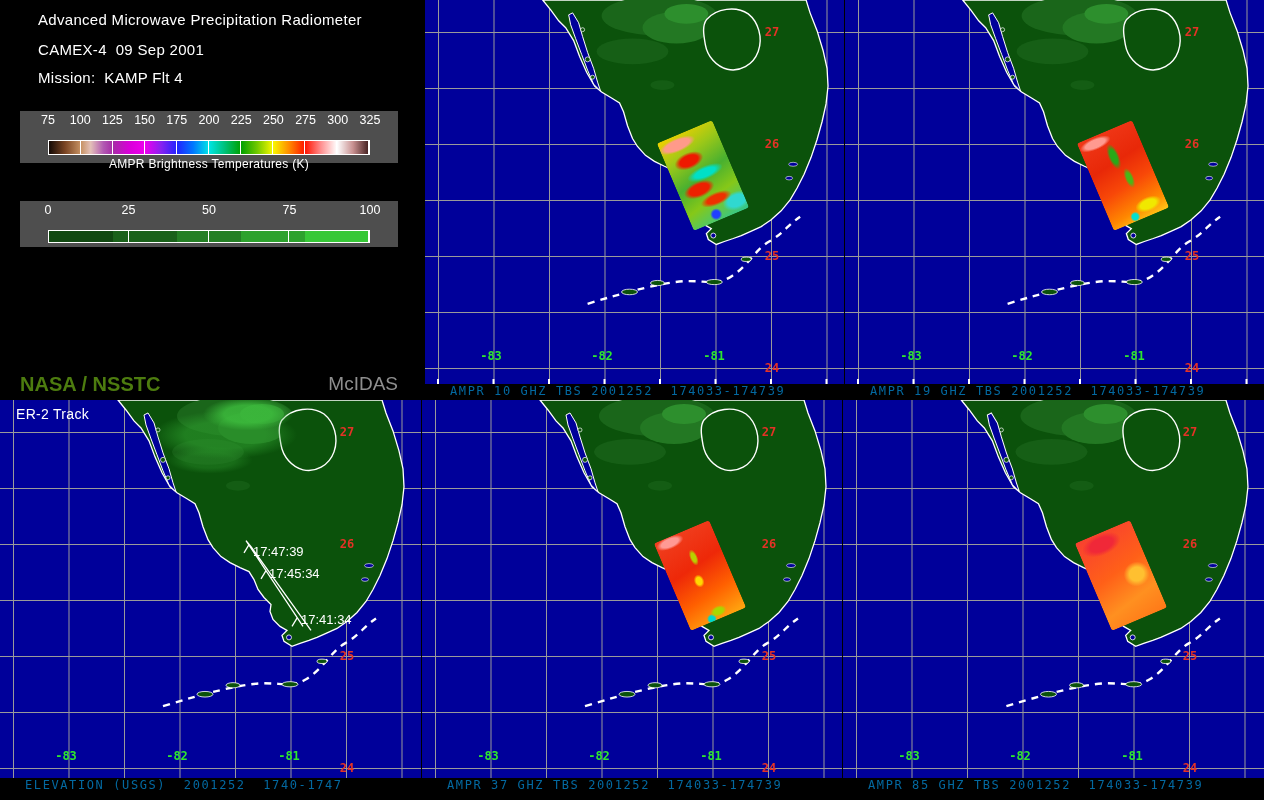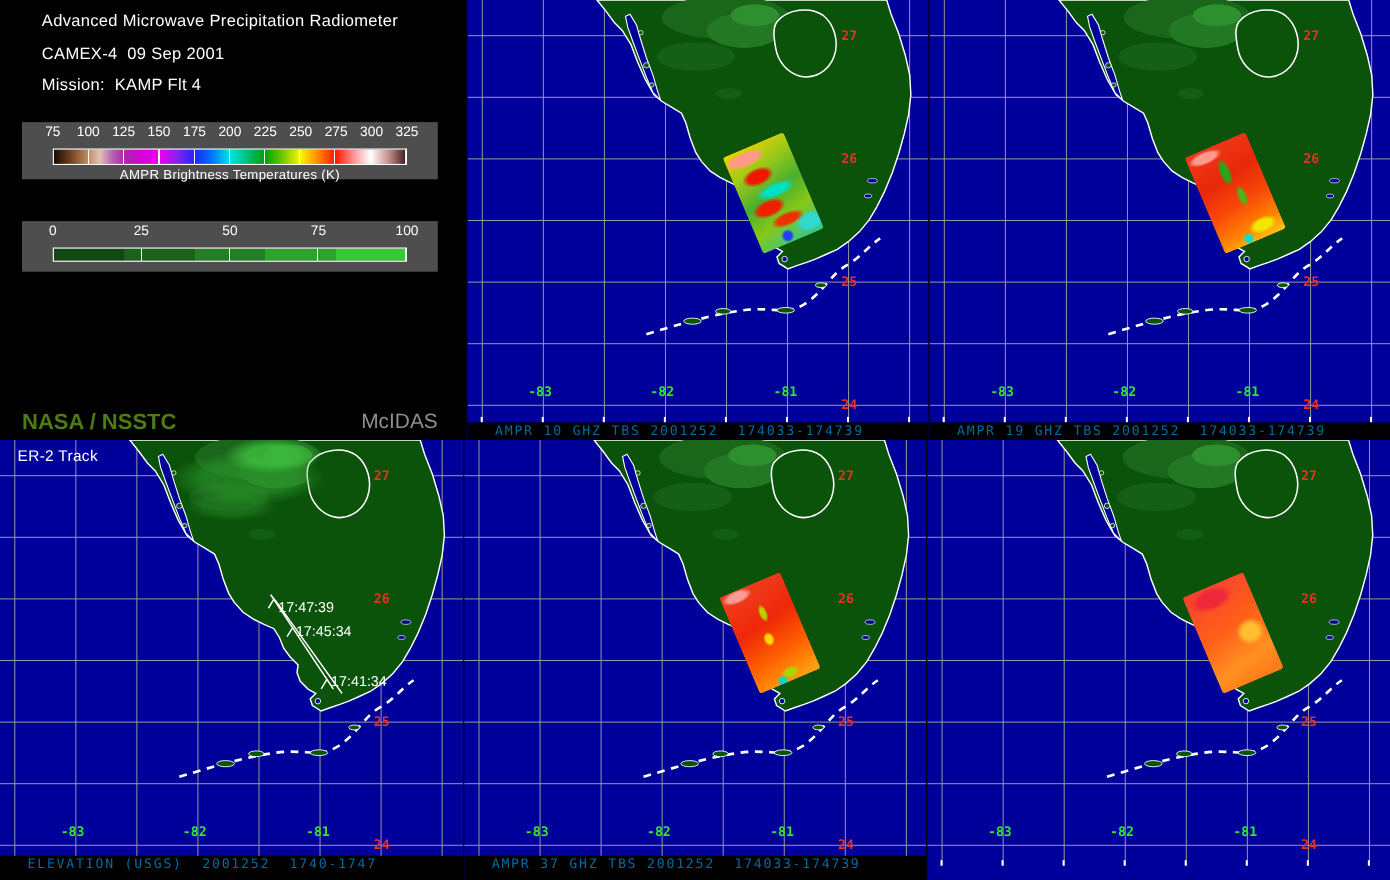--- a/index.html
+++ b/index.html
@@ -5,21 +5,21 @@
   html,body{margin:0;padding:0;background:#000;}
   #root{position:relative;width:1264px;height:800px;background:#000;overflow:hidden;
         font-family:"Liberation Sans",sans-serif;}
 
   
   .info{position:absolute;left:0;top:0;width:424px;height:399px;background:#000;color:#fff;}
   .info .tline{position:absolute;left:38px;white-space:pre;font-size:15px;letter-spacing:.3px;}
   .t1{top:11px;} .t2{top:41px;} .t3{top:69px;}
   .cbar{position:absolute;left:20px;width:378px;background:#4e4e4e;color:#fff;}
   #cb1{top:111px;height:52px;} #cb2{top:201px;height:46px;}
-  .ticksrow{position:relative;margin:1px 28px 0 28px;height:23px;font-size:12.5px;}
+  .ticksrow{position:relative;margin:1px 28px 0 28px;height:28px;font-size:12.5px;}
   .ticksrow span{position:absolute;top:1px;transform:translateX(-50%);white-space:nowrap;}
   .bar{position:relative;margin:0 28px;border:1px solid #fff;}
   .bar-tb{height:13px;
     background:linear-gradient(to right,
       #140a06 0%, #7a4423 5%, #c79263 10%, #e3c0b8 13%, #b25ab2 17%, #a62ca6 20%,
       #d800d8 25%, #ee00ee 30%, #8822f0 35%, #2222ff 40%, #0077ff 45%, #00e5e5 50%,
       #00c078 55%, #00a000 60%, #70c800 65%, #f8f800 70%, #ff8c00 75%, #ff1400 80%,
       #ff9090 85%, #ffffff 90%, #c89090 95%, #401c1c 100%);}
   .bar-tb::after{content:"";position:absolute;inset:0;
     background:repeating-linear-gradient(to right,
@@ -395,15 +395,16 @@
     <div class="lat lat1">26</div>
     <div class="lat lat2">25</div>
     <div class="lat lat3">24</div>
     <div class="lon lon0">-83</div>
     <div class="lon lon1">-82</div>
     <div class="lon lon2">-81</div>
     <div class="bticks"></div>
   </div>
 </div>
     <div class="swath s85"></div>
+    <div class="caption">AMPR 85 GHZ TBS 2001252  174033-174739</div>
   </div>
 
 </div>
 
 </body></html>

